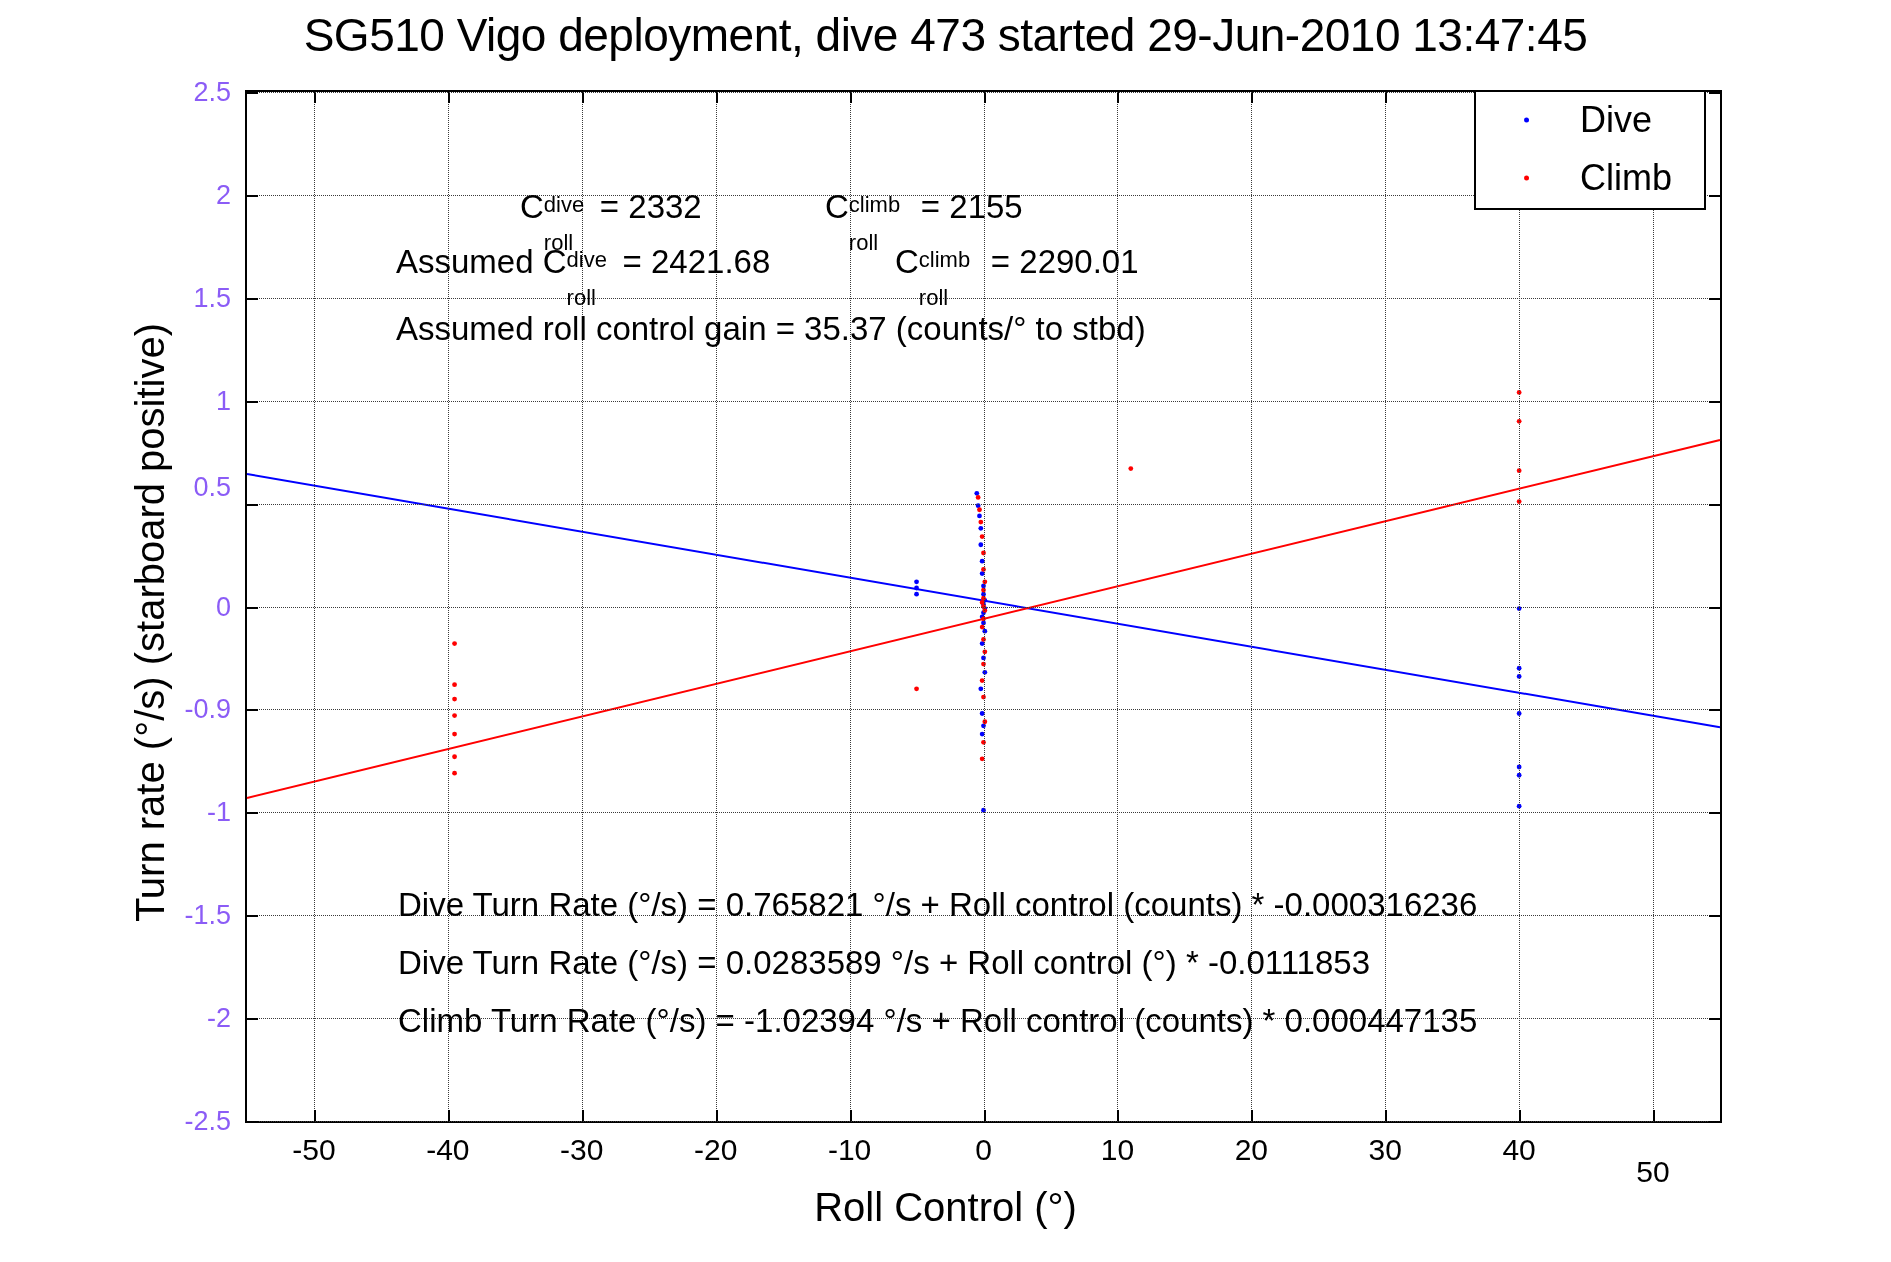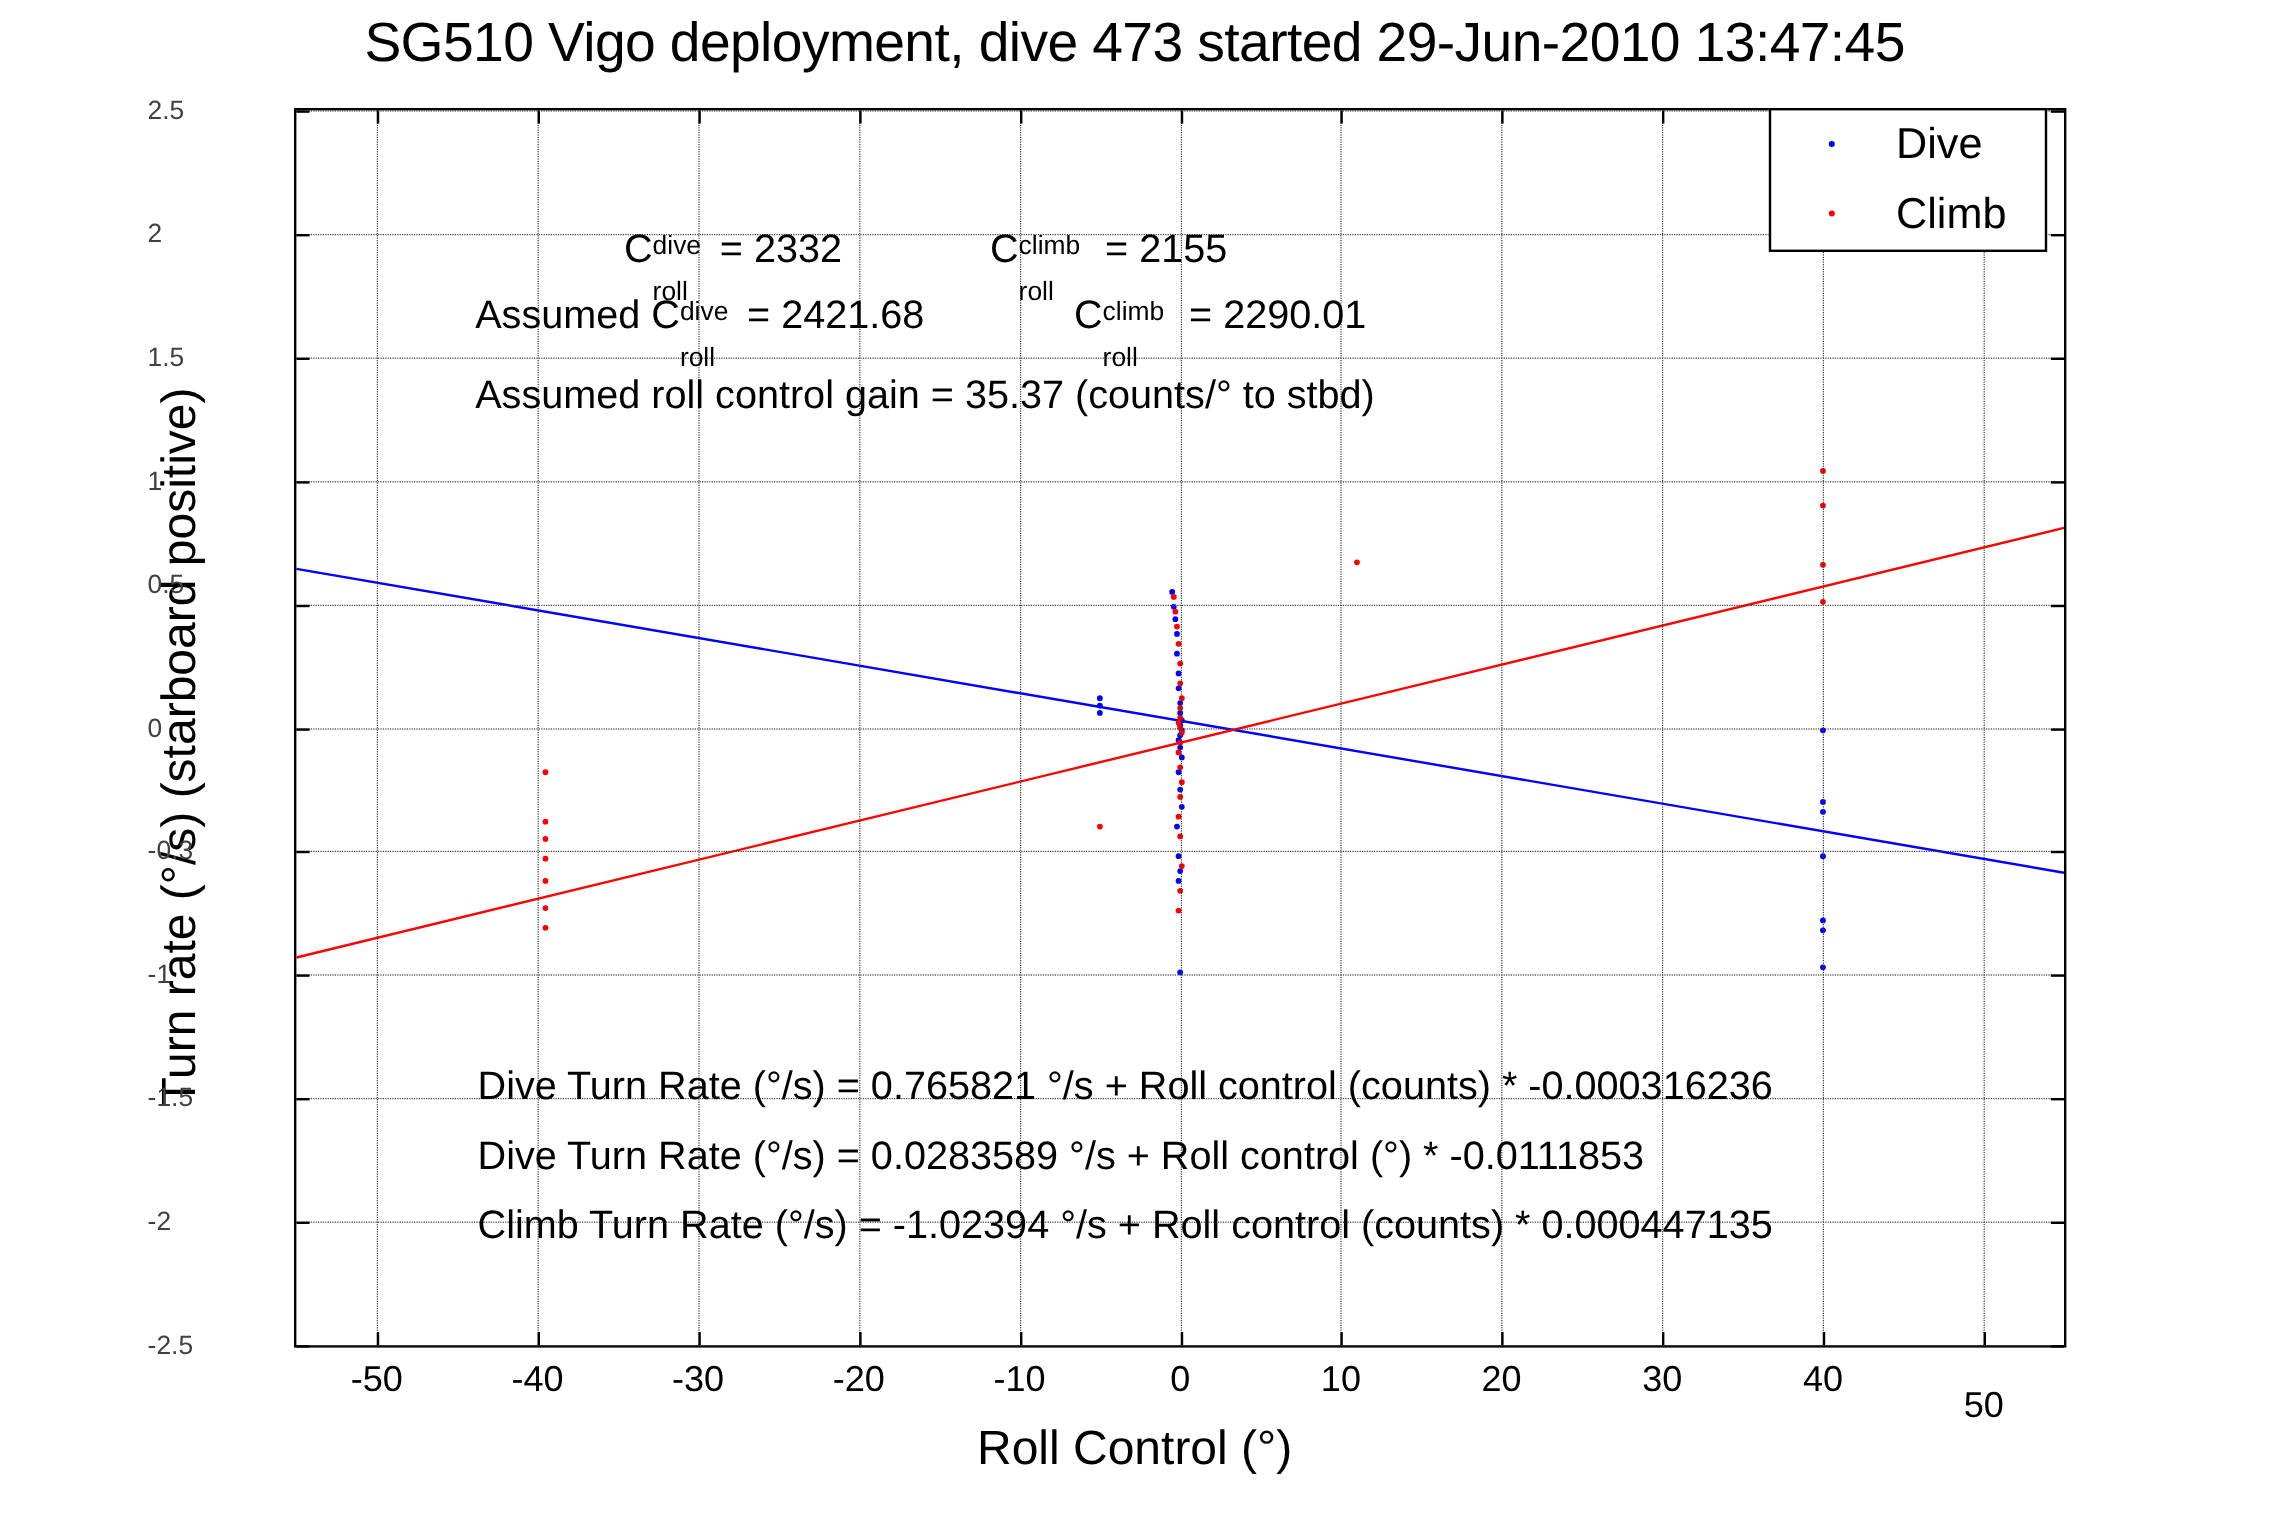--- a/index.html
+++ b/index.html
@@ -24,22 +24,22 @@
   .tick-x{position:absolute;top:0;width:0;height:11px;border-left:2px solid #000;}
   .tick-x.bot{top:auto;bottom:0;}
   .tick-y{position:absolute;left:0;height:0;width:11px;border-top:2px solid #000;}
   .tick-y.right{left:auto;right:0;}
 
   .xlab{
     position:absolute;transform:translateX(-50%);
     font-size:30px;white-space:nowrap;color:#000;
   }
   .ylab{
-    position:absolute;transform:translateY(-50%);
-    font-size:22px;white-space:nowrap;color:#404040;
+    position:absolute;transform:translateY(-50%);text-align:right;
+    font-size:27px;white-space:nowrap;color:#8b5cf6;
   }
 
   .xaxis-title{
     position:absolute;left:0;top:1185px;width:1891px;text-align:center;
     font-size:40px;white-space:nowrap;
   }
   .yaxis-title{
     position:absolute;left:-380px;top:600px;width:900px;text-align:center;
     font-size:40px;white-space:nowrap;
     transform:rotate(-90deg);transform-origin:50% 50%;
@@ -230,21 +230,21 @@
       <div class="xlab" style="left: 1251.32px; top: 1133px;">20</div>
       <div class="xlab" style="left: 1385.23px; top: 1133px;">30</div>
       <div class="xlab" style="left: 1519.14px; top: 1133px;">40</div>
       <div class="xlab" style="left: 1653.05px; top: 1133px; margin-top: 22px;">50</div>
       <div class="ylab" style="left: 123px; width: 108px; top: 92px;">2.5</div>
       <div class="ylab" style="left: 123px; width: 108px; top: 194.9px;">2</div>
       <div class="ylab" style="left: 123px; width: 108px; top: 297.8px;">1.5</div>
       <div class="ylab" style="left: 123px; width: 108px; top: 400.7px;">1</div>
       <div class="ylab" style="left: 123px; width: 108px; top: 487px;">0.5</div>
       <div class="ylab" style="left: 123px; width: 108px; top: 606.5px;">0</div>
-      <div class="ylab" style="left: 123px; width: 108px; top: 709.4px;">-0.3</div>
+      <div class="ylab" style="left: 123px; width: 108px; top: 709.4px;">-0.9</div>
       <div class="ylab" style="left: 123px; width: 108px; top: 812.3px;">-1</div>
       <div class="ylab" style="left: 123px; width: 108px; top: 915.2px;">-1.5</div>
       <div class="ylab" style="left: 123px; width: 108px; top: 1018.1px;">-2</div>
       <div class="ylab" style="left: 123px; width: 108px; top: 1121px;">-2.5</div>
     </div>
 
   <div class="xaxis-title">Roll Control (°)</div>
 
   <div class="ann" style="left:520px;top:188px;">
     <span class="cvar">C</span><span class="cvar" style="width:56px;display:inline-block;position:relative;">

